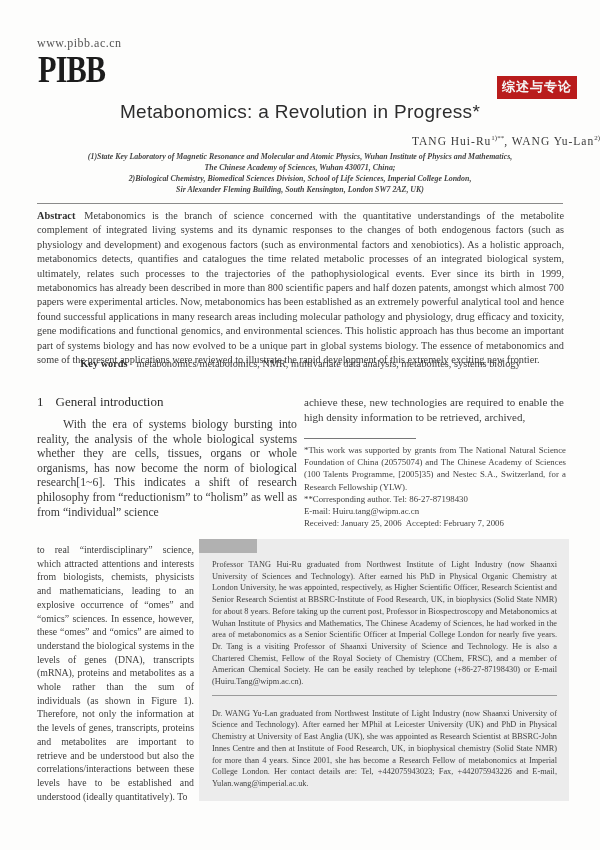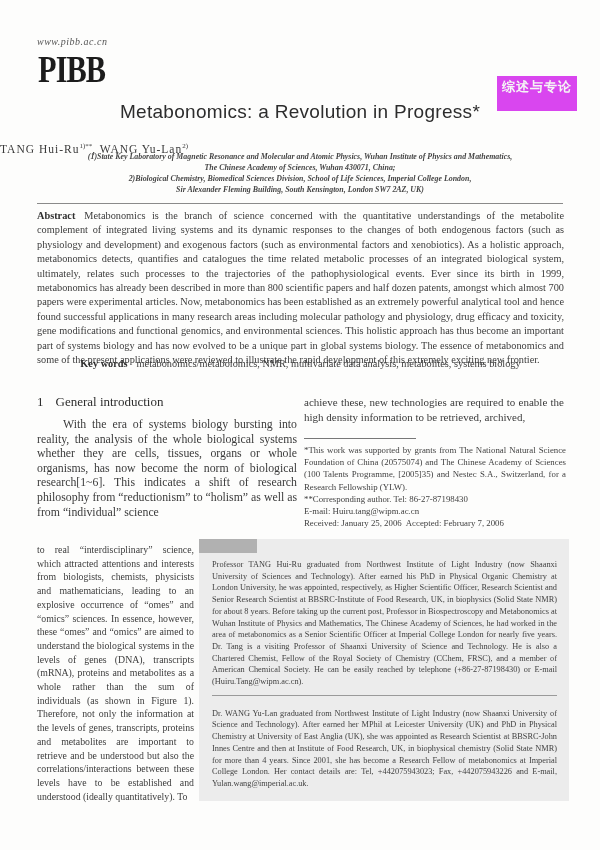--- a/index.html
+++ b/index.html
@@ -8,44 +8,44 @@
     position: relative;
     width: 600px; height: 850px;
     margin: 0 auto;
     background: #fdfdfc;
     font-family: "Liberation Serif", "DejaVu Serif", serif;
     color: #333;
     overflow: hidden;
   }
   .site-url {
     position: absolute; left: 37px; top: 36px;
-    font-size: 10px; color: #555; letter-spacing: 0.5px; font-style: italic;
+    font-size: 12px; color: #555; letter-spacing: 0.5px;
   }
   .logo {
     position: absolute; left: 38px; top: 48px;
     font-size: 33px; font-weight: 900; color: #1c1c1c;
     letter-spacing: -1px;
     transform: scale(0.92, 1.18); transform-origin: left top;
   }
   .badge {
     position: absolute; right: 23px; top: 76px;
-    background: #d946ef; color: #f5f5f5;
+    background: #b91c1c; color: #f5f5f5;
     font-size: 13px; font-weight: bold;
-    padding: 2px 5px 15px 5px; letter-spacing: 1px;
+    padding: 2px 5px 3px 5px; letter-spacing: 1px;
   }
   .title {
     position: absolute; left: 0; top: 101px; width: 100%;
     text-align: center;
     font-family: "Liberation Sans", "DejaVu Sans", sans-serif;
     font-size: 19px; font-weight: normal; color: #2d2d2d;
     letter-spacing: 0.3px;
   }
   .authors {
-    position: absolute; left: 0; top: 142px; width: 100%;
-    text-align: left; font-size: 11.5px; color: #3a3a3a;
+    position: absolute; left: 0; top: 134px; width: 100%;
+    text-align: right; font-size: 11.5px; color: #3a3a3a;
     letter-spacing: 1px;
   }
   .authors sup { font-size: 7px; letter-spacing: 0; }
   .affiliations {
     position: absolute; left: 0; top: 151px; width: 100%;
     text-align: center; font-style: italic;
     font-size: 7.9px; line-height: 11px; color: #454545; font-weight: bold;
   }
   .head-rule {
     position: absolute; left: 37px; top: 203px; width: 526px;

